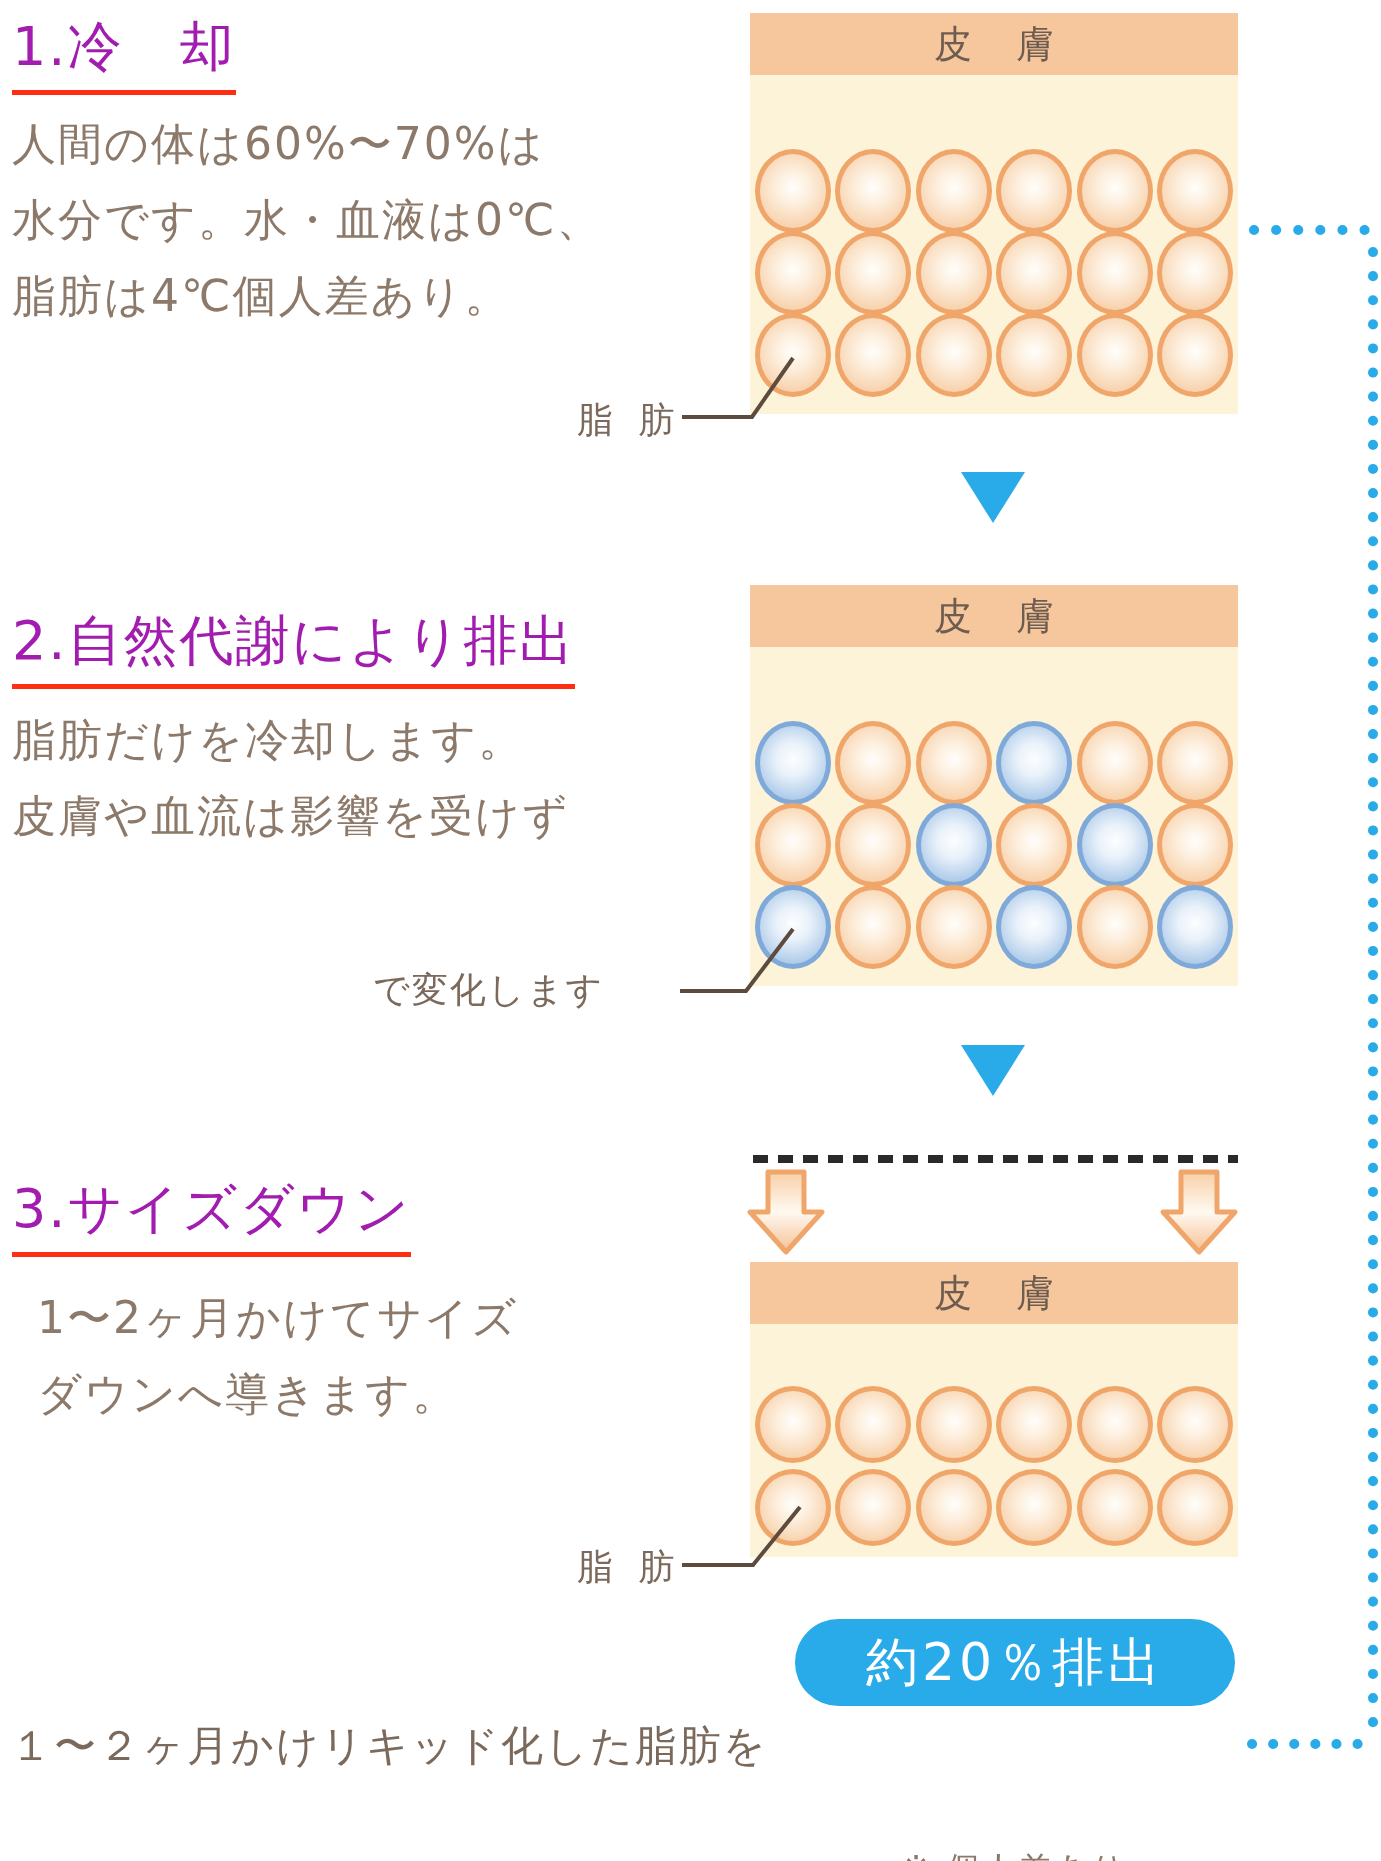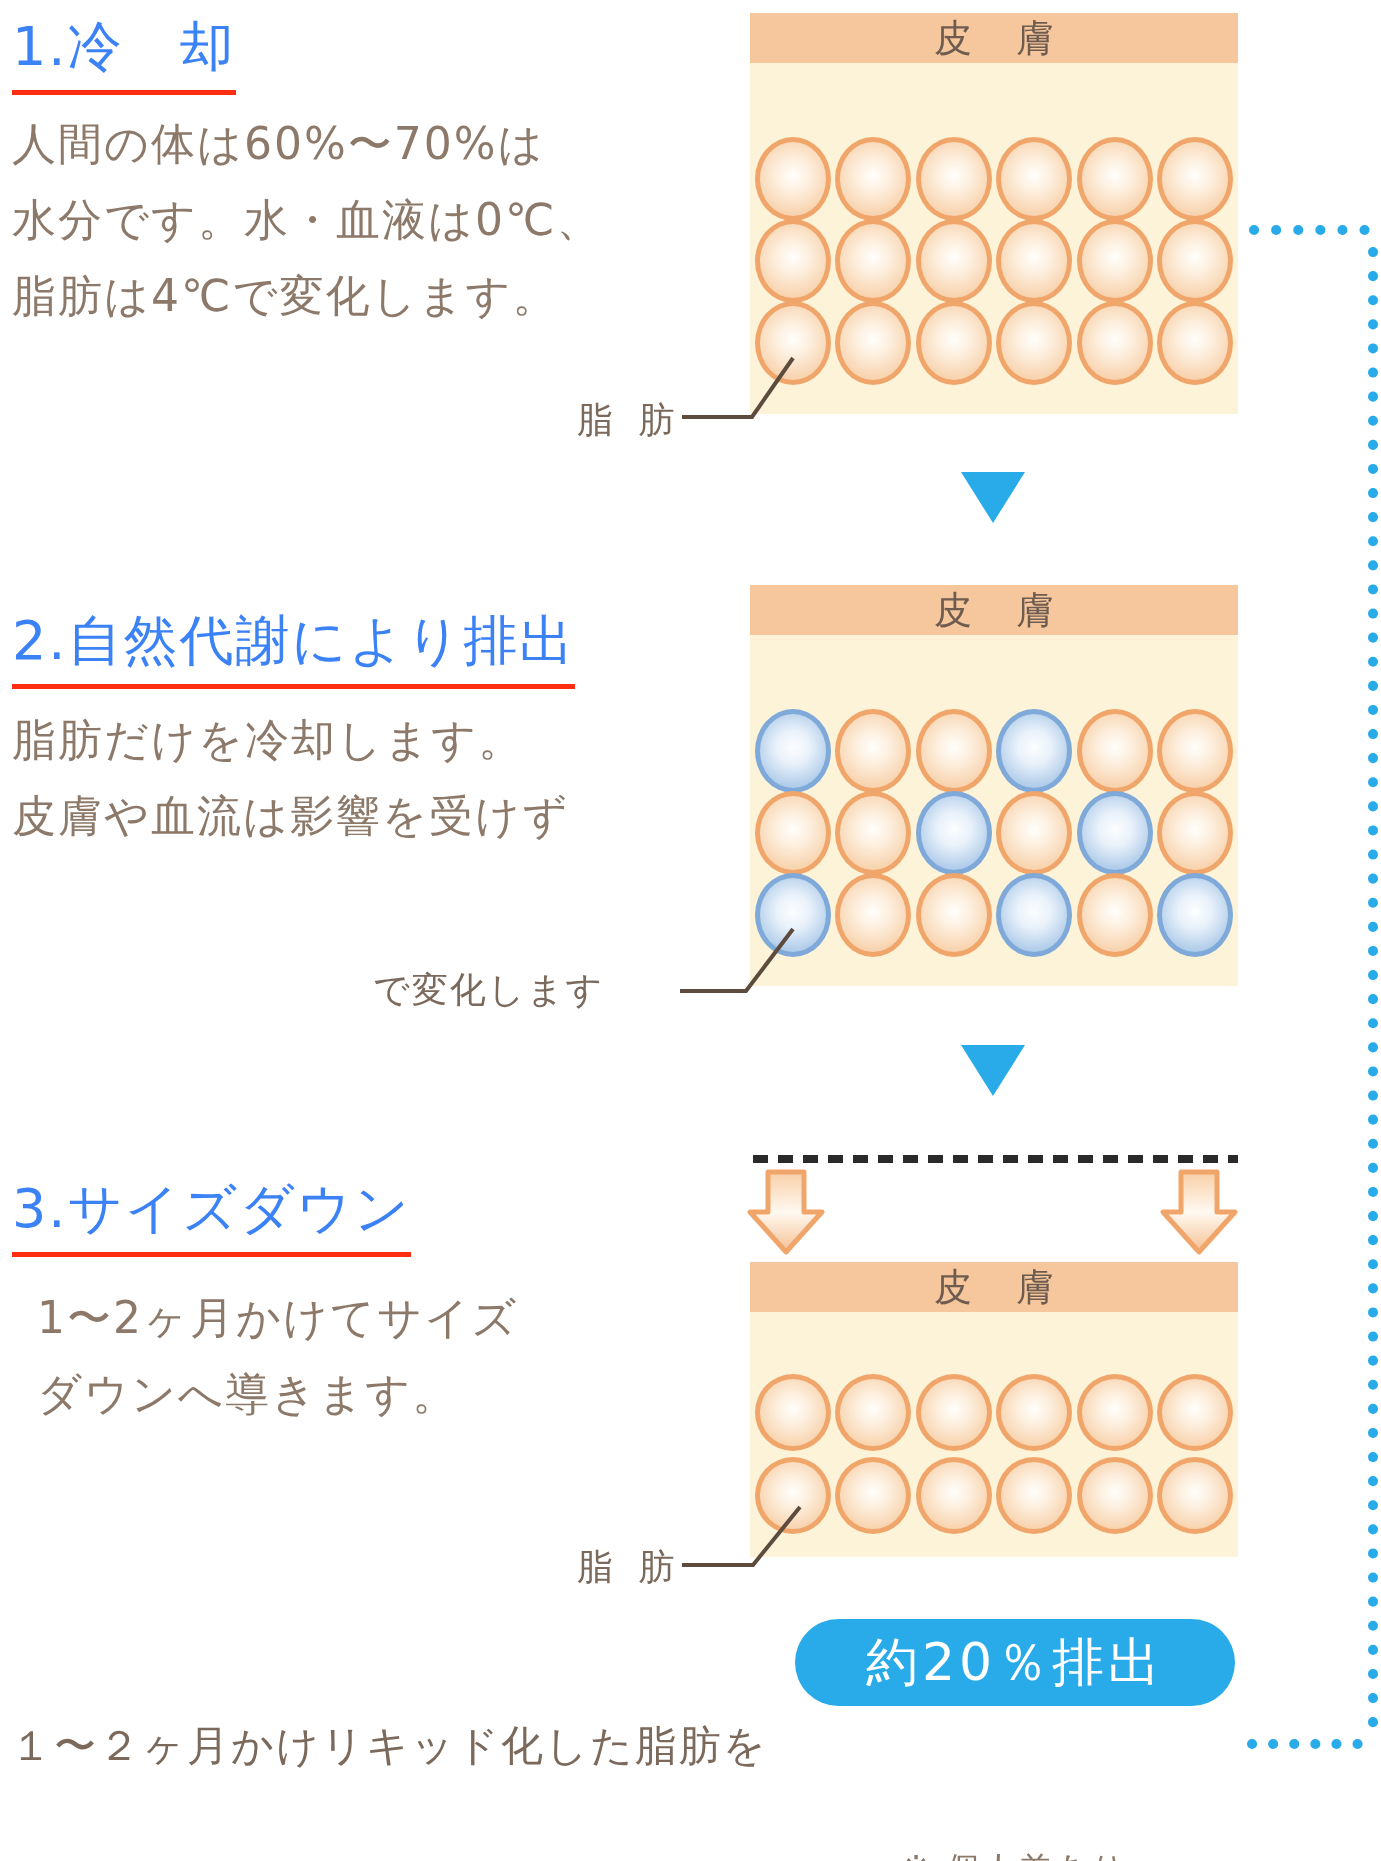--- a/index.html
+++ b/index.html
@@ -2,33 +2,33 @@
 <html><head>
 <meta charset="utf-8">
 <style>
   html,body{margin:0;padding:0;background:#ffffff;}
   .canvas{
     position:relative;width:1381px;height:1861px;background:#ffffff;
     font-family:"DejaVu Sans",sans-serif;overflow:hidden;
   }
   
   .step-heading{
-    position:absolute;left:12px;color:#3b82f6;font-size:54px;font-weight:500;
+    position:absolute;left:12px;color:#a21caf;font-size:54px;font-weight:500;
     line-height:1.15;letter-spacing:2px;border-bottom:5px solid #ff2e12;
     padding-bottom:12px;white-space:nowrap;
   }
   
   .body-text{
     position:absolute;left:12px;color:#8c7969;font-size:44px;line-height:76px;
     letter-spacing:2px;white-space:nowrap;font-weight:500;
   }
   
   .diagram{position:absolute;left:750px;width:488px;background:#fcf3d8;}
   .skin-band{
-    height:50px;background:#f6c79c;display:flex;align-items:center;justify-content:center;
+    height:62px;background:#f6c79c;display:flex;align-items:center;justify-content:center;
     color:#6e5c50;font-size:38px;letter-spacing:16px;padding-left:16px;box-sizing:border-box;
     font-weight:500;
   }
   .cells{padding:0 5px;}
   .diagram.d1 .cells,.diagram.d2 .cells{padding-top:74px;}
   .diagram.d3 .cells{padding-top:62px;}
   .cell-row{display:flex;justify-content:space-between;margin-bottom:-2px;}
   .diagram.d3 .cell-row{margin-bottom:6px;}
   .cell{
     width:76px;height:84px;border-radius:50%;box-sizing:border-box;
@@ -67,21 +67,21 @@
 </style>
 </head>
 <body>
 
 <div class="canvas">
 
   <div class="step-heading" style="top:16px;">1.冷　却</div>
   <div class="body-text" style="top:106px;">
     <div>人間の体は60%〜70%は</div>
     <div>水分です。水・血液は0℃、</div>
-    <div>脂肪は4℃で変化します。</div>
+    <div>脂肪は4℃個人差あり。</div>
   </div>
 
   <div class="diagram d1" style="top:13px;height:401px;">
     <div class="skin-band">皮 膚</div>
     <div class="cells">
         <div class="cell-row">
           <div class="cell"></div>
           <div class="cell"></div>
           <div class="cell"></div>
           <div class="cell"></div>

